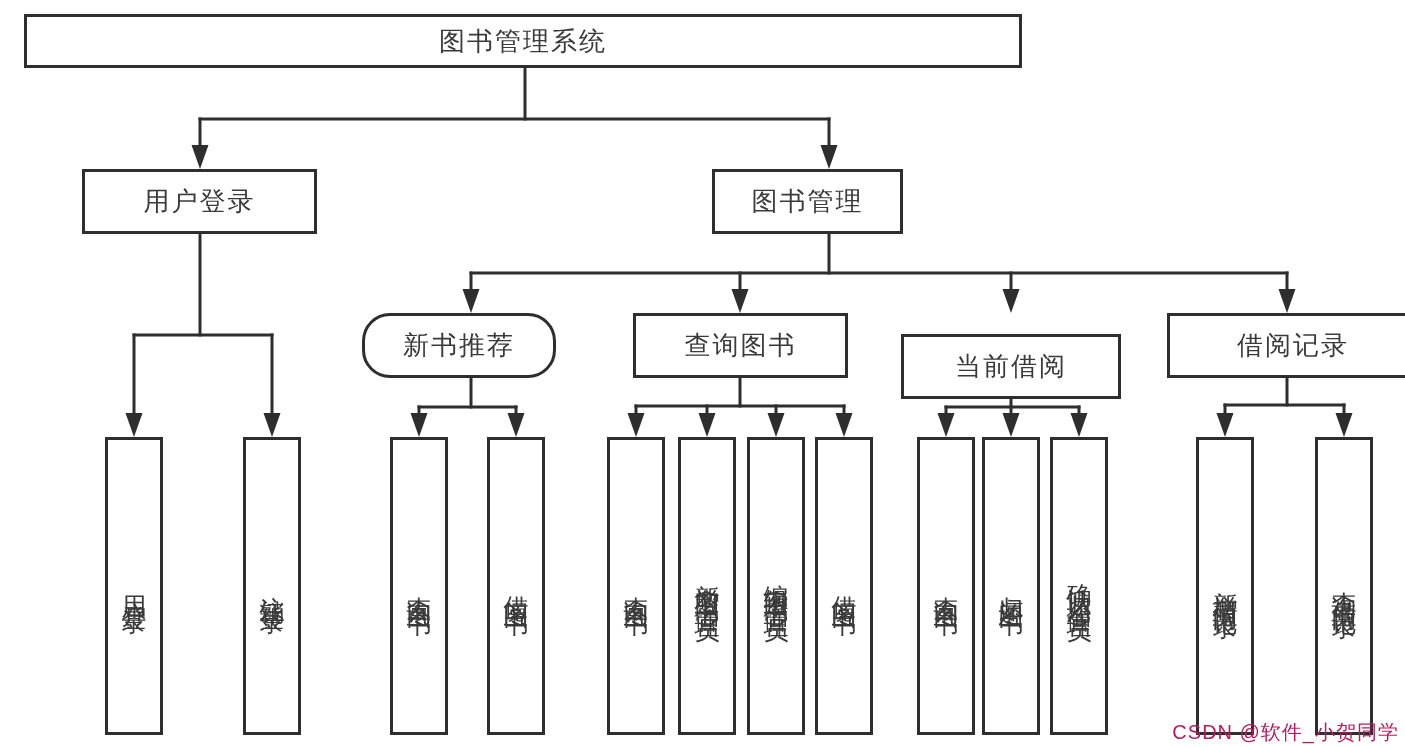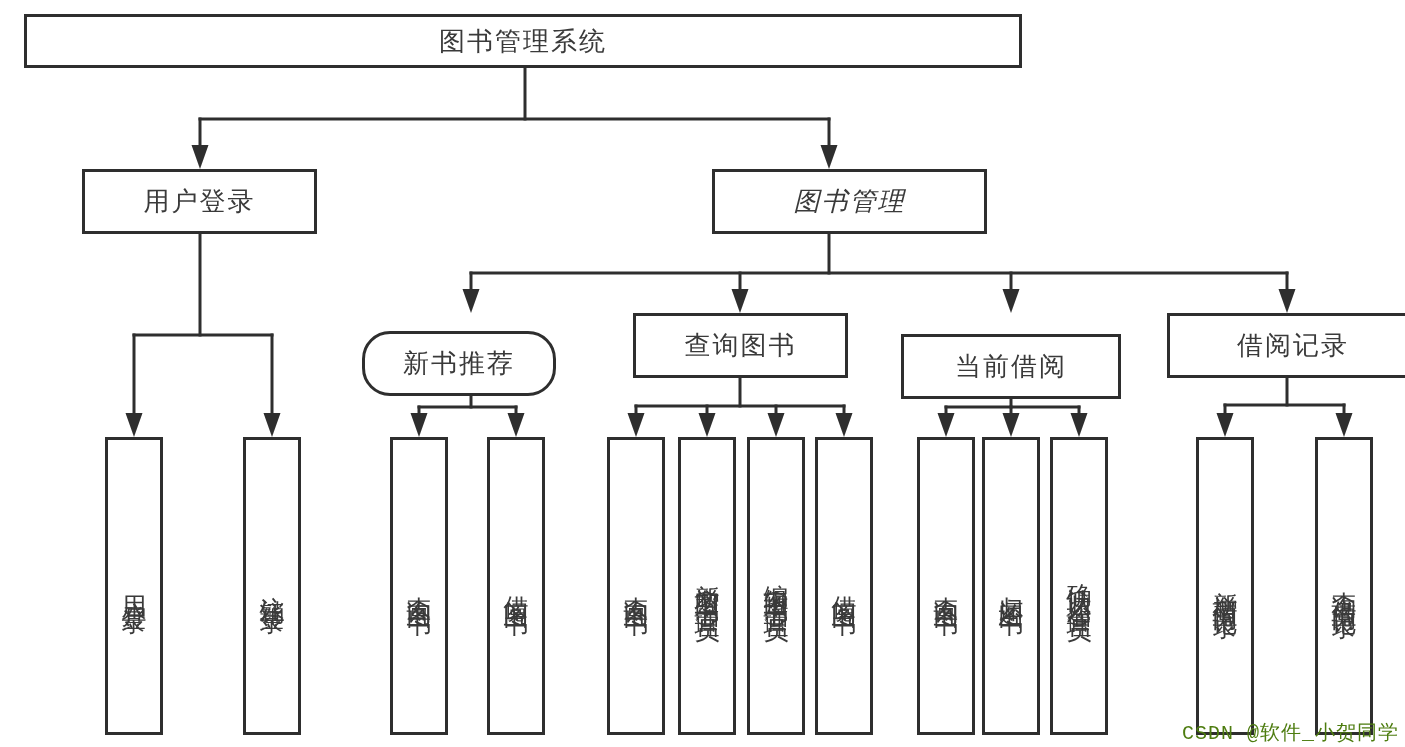--- a/index.html
+++ b/index.html
@@ -38,23 +38,22 @@
     font-size: 25px;
     letter-spacing: 5px;
     line-height: 1;
   }
   .watermark {
     position: absolute;
     right: 6px;
     top: 719px;
     font-size: 20px;
     letter-spacing: 1px;
-    color: #4d7c0f;
+    color: #be185d;
     white-space: nowrap;
-    font-family: Liberation Mono, monospace;
   }
 </style>
 </head>
 <body>
 
 <div class="canvas">
 
   <svg class="connectors" viewBox="0 0 1405 747" xmlns="http://www.w3.org/2000/svg">
 
     <g>
@@ -127,23 +126,23 @@
       <line x1="1225" y1="405" x2="1225" y2="416"></line>
       <line x1="1344" y1="405" x2="1344" y2="416"></line>
       <polygon points="1216.5,413 1233.5,413 1225,437"></polygon>
       <polygon points="1335.5,413 1352.5,413 1344,437"></polygon>
     </g>
   </svg>
 
   <div class="node hbox" style="left:24px; top:14px; width:998px; height:54px;">图书管理系统</div>
 
   <div class="node hbox" style="left:82px; top:169px; width:235px; height:65px;">用户登录</div>
-  <div class="node hbox" style="left:712px; top:169px; width:275px; height:65px;font-style:italic;">图书管理</div>
+  <div class="node hbox" style="left:712px; top:169px; width:191px; height:65px;">图书管理</div>
 
-  <div class="node hbox" style="left:362px; top:331px; width:194px; height:65px;border-radius:28px;">新书推荐</div>
+  <div class="node hbox" style="left:362px; top:313px; width:194px; height:65px;border-radius:28px;">新书推荐</div>
   <div class="node hbox" style="left:633px; top:313px; width:215px; height:65px;">查询图书</div>
   <div class="node hbox" style="left:901px; top:313px; width:220px; height:65px;margin-top:21px;">当前借阅</div>
   <div class="node hbox" style="left:1167px; top:313px; width:252px; height:65px;font-family:Liberation Serif, serif;">借阅记录</div>
 
   <div class="node vbox" style="left:105px;">用户登录</div>
   <div class="node vbox" style="left:243px;">注销登录</div>
 
   <div class="node vbox" style="left:390px;">查询图书</div>
   <div class="node vbox" style="left:487px;">借阅图书</div>
 

